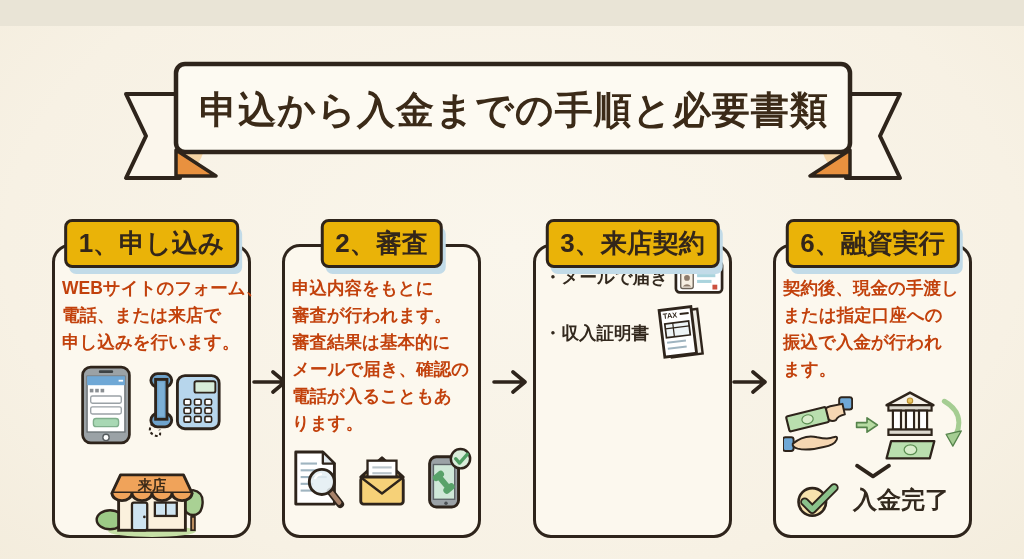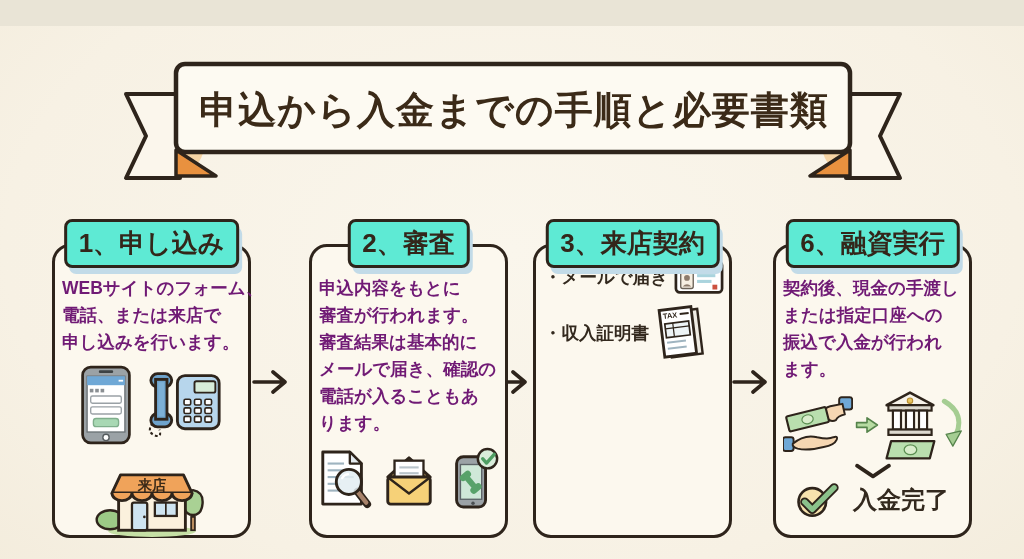--- a/index.html
+++ b/index.html
@@ -18,27 +18,27 @@
     display:flex;align-items:center;justify-content:center;
     font-size:38px;font-weight:700;letter-spacing:1px;color:#3b2a18;white-space:nowrap;
   }
   .card{
     position:absolute;top:218px;width:199px;height:294px;box-sizing:border-box;
     background:#fcf8ee;border:3.5px solid #2e241b;border-radius:18px;
     display:flex;flex-direction:column;align-items:center;
   }
   .card-header{
     position:absolute;top:-28px;left:50%;transform:translateX(-50%);
-    background:#5eead4;border:3.5px solid #2e241b;border-radius:8px;
+    background:#eab308;border:3.5px solid #2e241b;border-radius:8px;
     padding:4px 12px;font-size:26px;font-weight:700;white-space:nowrap;
     box-shadow:4px 7px 0 -1px #c2dbe8;color:#33261a;z-index:2;
   }
   .card-body{
     margin:28px 0 0;padding:0 7px;align-self:flex-start;
-    font-size:17.5px;line-height:27px;font-weight:700;white-space:pre;color:#701a75;
+    font-size:17.5px;line-height:27px;font-weight:700;white-space:pre;color:#c2410c;
   }
   .icon-row{display:flex;align-items:center;justify-content:center;gap:12px;width:100%;}
   .doc-row{display:flex;align-items:center;justify-content:flex-start;gap:6px;width:100%;
     padding-left:8px;box-sizing:border-box;font-size:17.5px;font-weight:700;}
   .flow-illust{display:flex;align-items:center;justify-content:center;gap:2px;margin-top:6px;width:100%;}
   .done-row{display:flex;align-items:center;justify-content:center;gap:13px;
     font-size:24px;font-weight:700;margin-top:2px;}
   .flow-arrow{position:absolute;top:342px;}
 </style>
 </head>
@@ -124,21 +124,21 @@
         <circle cx="57" cy="70" r="1.4" fill="#2e241b"></circle>
         <rect x="68" y="55" width="23" height="14" fill="#cfe4f0" stroke="#2e241b" stroke-width="2.4"></rect>
         <line x1="79.5" y1="55" x2="79.5" y2="69" stroke="#2e241b" stroke-width="1.8"></line>
         <path d="M32,26 L98,26 L107,45 L23,45 Z" fill="#f0a35a" stroke="#2e241b" stroke-width="3" stroke-linejoin="round"></path>
         <path d="M23,45 a10.5,8 0 0 0 21,0 a10.5,8 0 0 0 21,0 a10.5,8 0 0 0 21,0 a10.5,8 0 0 0 21,0" fill="#f0a35a" stroke="#2e241b" stroke-width="3"></path>
         <text x="65" y="42" text-anchor="middle" font-size="15" font-weight="bold" fill="#3b2a18">来店</text>
       </svg>
     </div>
   </section>
 
-  <section class="card" style="left:309px">
+  <section class="card" style="left:282px">
     <div class="card-header">
       <span>2、審査</span>
     </div>
     <p class="card-body">申込内容をもとに
 審査が行われます。
 審査結果は基本的に
 メールで届き、確認の
 電話が入ることもあ
 ります。</p>
 

